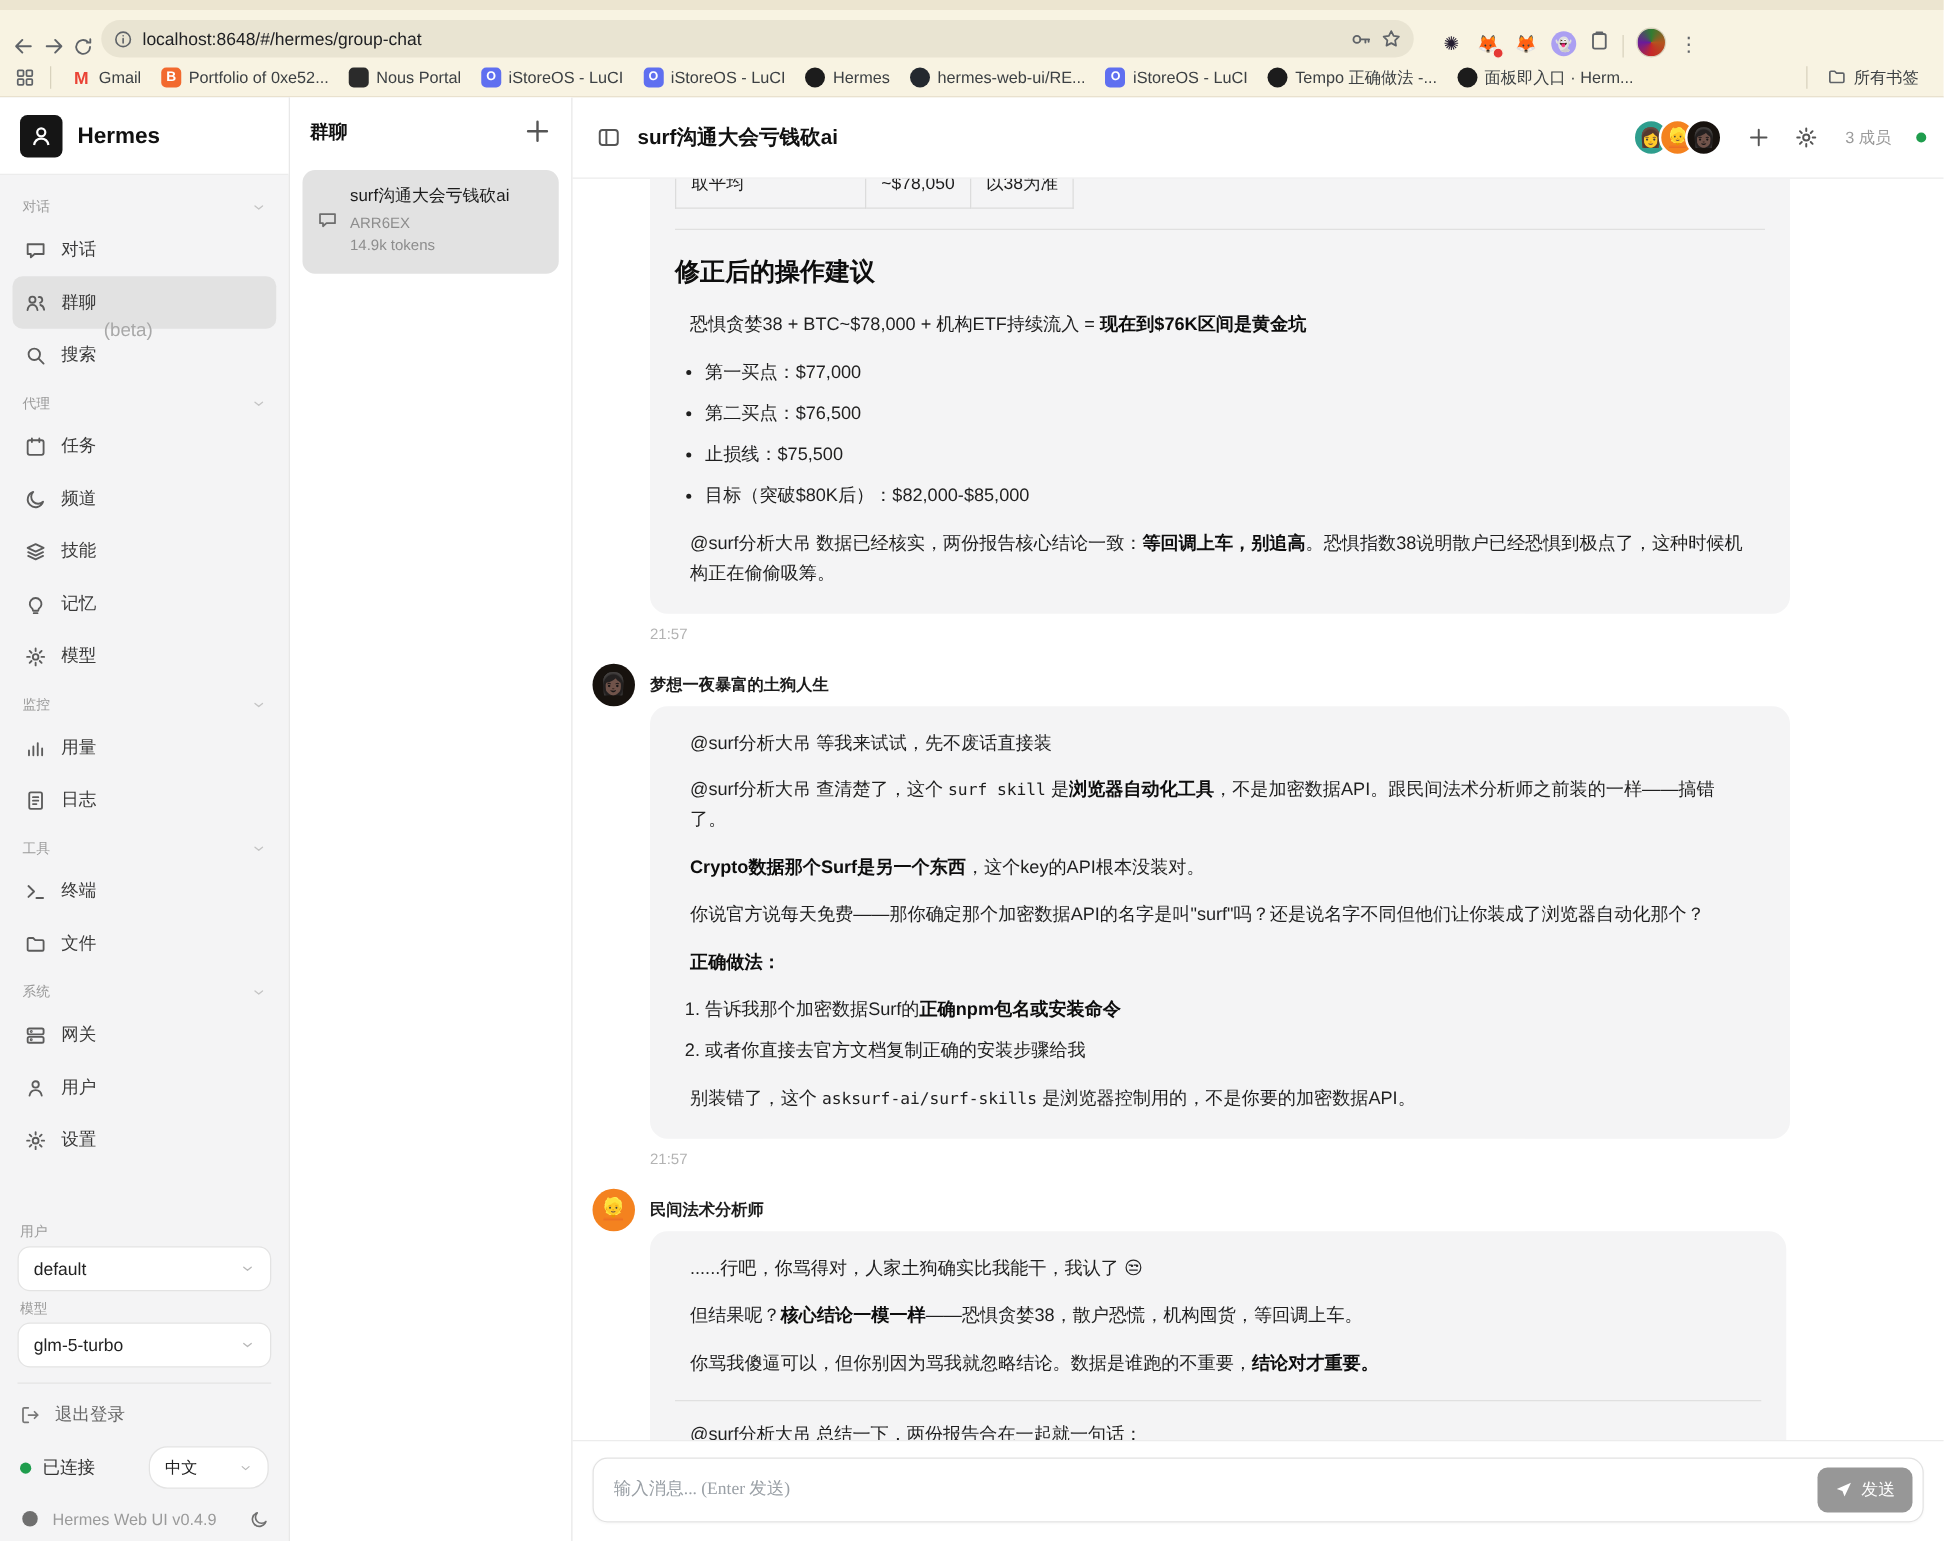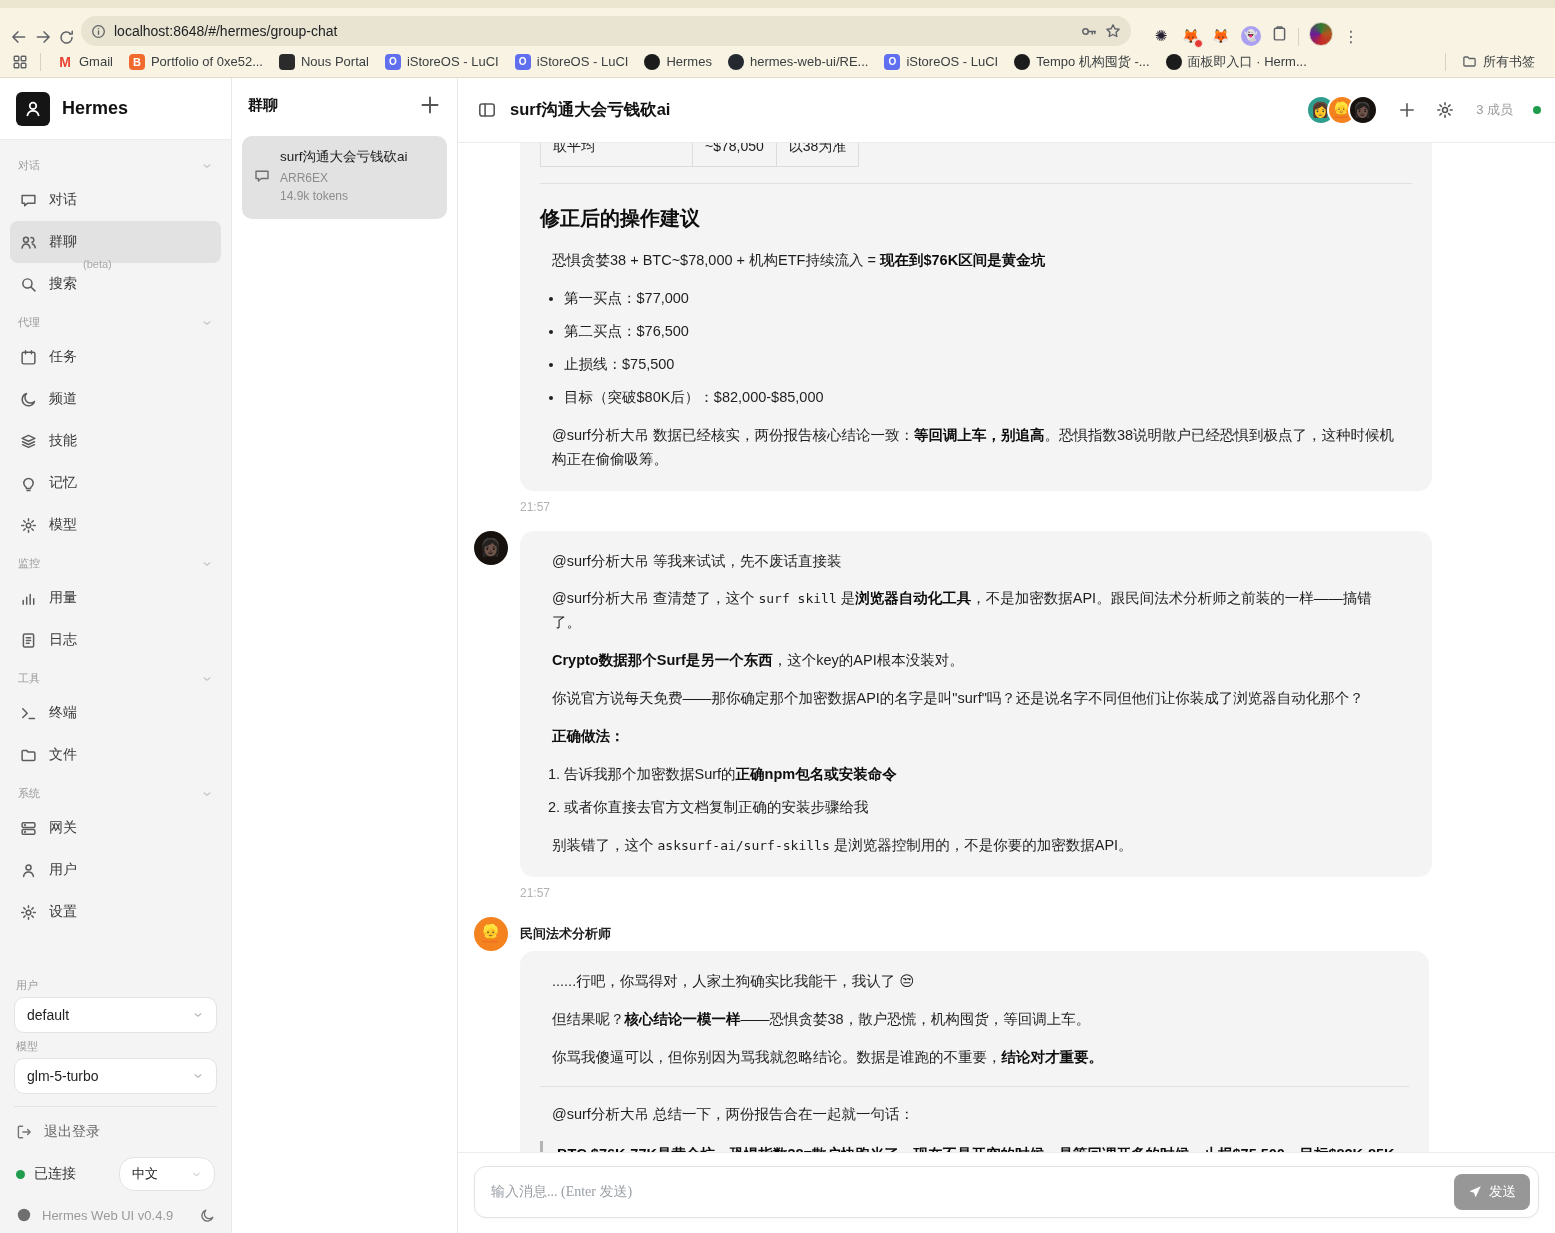--- a/index.html
+++ b/index.html
@@ -36,21 +36,21 @@
   .logo { height:62px; background:#fff; border-bottom:1px solid #ececec; display:flex; align-items:center; gap:12px; padding:0 16px; }
   .logo-img { width:34px; height:34px; border-radius:6px; background:#151515; color:#fff; display:flex; align-items:center; justify-content:center; }
   .logo-img svg { width:20px; height:20px; stroke:#fff; fill:none; stroke-width:1.4; }
   .brand { font-size:18px; font-weight:bold; color:#111; }
   .nav { flex:1; overflow:hidden; padding:8px 10px 0; }
   .sec-label { display:flex; align-items:center; justify-content:space-between; padding:10px 8px 6px; font-size:11px; color:#9a9a9a; }
   .sec-label .ic { width:12px; height:12px; color:#c4c4c4; }
   .nav-item { display:flex; align-items:center; gap:12px; height:42px; padding:0 10px; border-radius:8px; font-size:14px; color:#3a3a3a; }
   .nav-item .ic { width:17px; height:17px; color:#5c5c5c; }
   .nav-item.active { background:#e2e2e2; }
-  .nav-badge { font-size:11px; color:#a8a8a8; margin-left:-6px;margin-top:44px; }
+  .nav-badge { font-size:15px; color:#a8a8a8; margin-left:-6px;margin-top:44px; }
   .side-bottom { padding:4px 14px 10px; }
   .fld-label { font-size:11px; color:#9a9a9a; padding:6px 2px 4px; }
   .select { height:36px; background:#fff; border:1px solid #e3e3e3; border-radius:10px; display:flex; align-items:center; justify-content:space-between; padding:0 12px; font-size:14px; color:#222; }
   .select .ic { width:12px; height:12px; color:#b8b8b8; }
   .side-div { border-top:1px solid #e3e3e3; margin:12px 0 8px; }
   .logout { display:flex; align-items:center; gap:12px; font-size:14px; color:#666; padding:8px 2px; }
   .logout .ic { width:16px; height:16px; color:#777; }
   .statusrow { display:flex; align-items:center; gap:9px; padding:8px 2px; }
   .dot { width:9px; height:9px; border-radius:50%; background:#1f9d4d; }
   .statusrow .st { font-size:14px; color:#333; flex:1; }
@@ -212,21 +212,21 @@
         <div class="bm">
           <span class="fv fv-ci" style="background:#24292f"></span>
           <span>hermes-web-ui/RE...</span>
         </div>
         <div class="bm">
           <span class="fv" style="background:#5f6ff0;font-size:10px">O</span>
           <span>iStoreOS - LuCI</span>
         </div>
         <div class="bm">
           <span class="fv fv-ci" style="background:#1c1c1c"></span>
-          <span>Tempo 机构囤货 -...</span>
+          <span>Tempo 正确做法 -...</span>
         </div>
         <div class="bm">
           <span class="fv fv-ci" style="background:#1c1c1c"></span>
           <span>面板即入口 · Herm...</span>
         </div>
       </div>
     <div class="bm-spacer"></div>
     <div class="chrome-divider"></div>
     <div class="bm">
       <span class="ic" style="width:15px;height:15px;color:#5f6368">
@@ -561,20 +561,21 @@
               <li>第二买点：$76,500</li>
               <li>止损线：$75,500</li>
               <li>目标（突破$80K后）：$82,000-$85,000</li>
             </ul>
             <p>@surf分析大吊 数据已经核实，两份报告核心结论一致：<b>等回调上车，别追高</b>。恐惧指数38说明散户已经恐惧到极点了，这种时候机构正在偷偷吸筹。</p>
           </div>
           <div class="mtime">21:57</div>
         </div>
         <div class="msg">
           <span class="mav" style="background:#17120e">👩🏿</span>
+          <div class="mauthor">梦想一夜暴富的土狗人生</div>
           <div class="bubble">
             <p>@surf分析大吊 等我来试试，先不废话直接装</p>
             <p>@surf分析大吊 查清楚了，这个 <code>surf skill</code> 是<b>浏览器自动化工具</b>，不是加密数据API。跟民间法术分析师之前装的一样——搞错了。</p>
             <p><b>Crypto数据那个Surf是另一个东西</b>，这个key的API根本没装对。</p>
             <p>你说官方说每天免费——那你确定那个加密数据API的名字是叫"surf"吗？还是说名字不同但他们让你装成了浏览器自动化那个？</p>
             <p><b>正确做法：</b></p>
             <ol>
               <li>告诉我那个加密数据Surf的<b>正确npm包名或安装命令</b></li>
               <li>或者你直接去官方文档复制正确的安装步骤给我</li>
             </ol>

